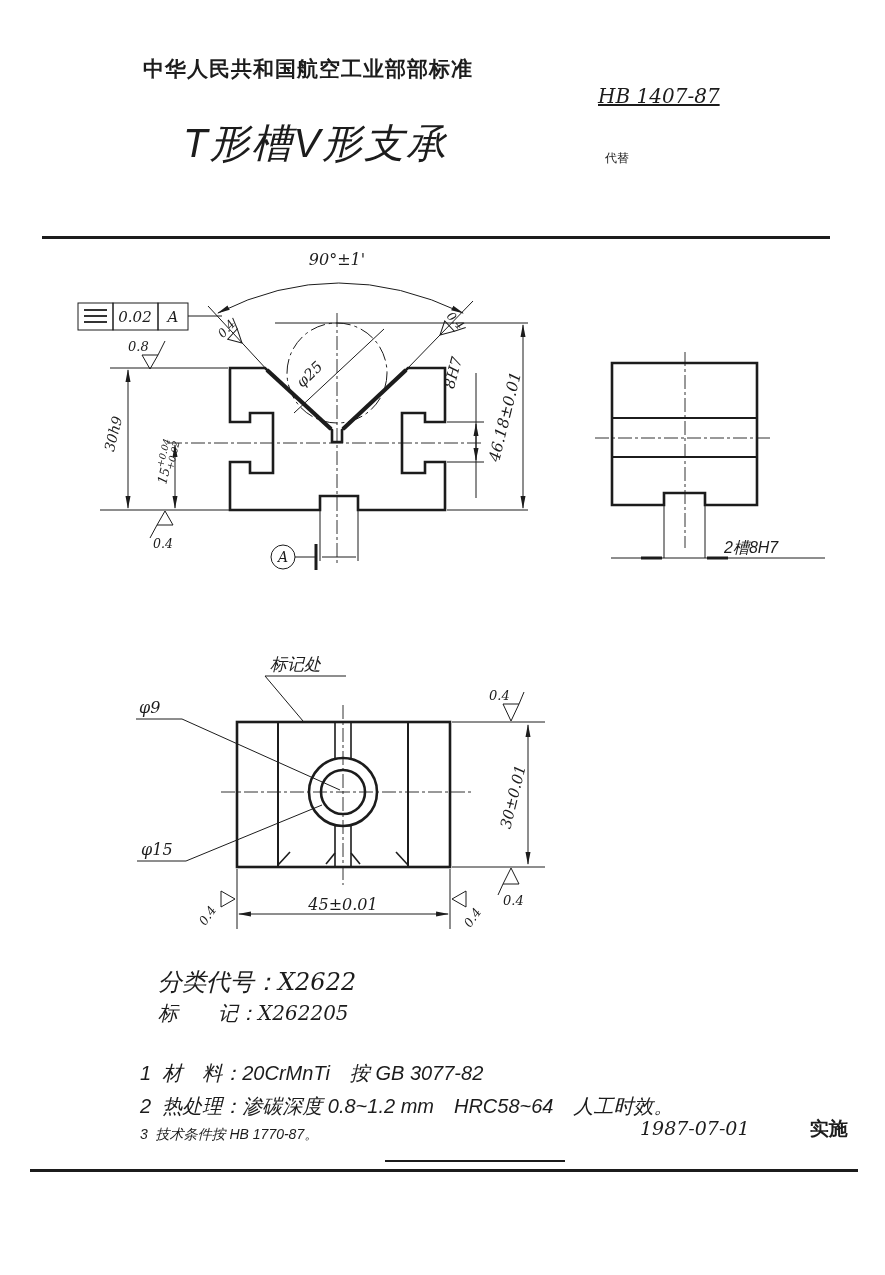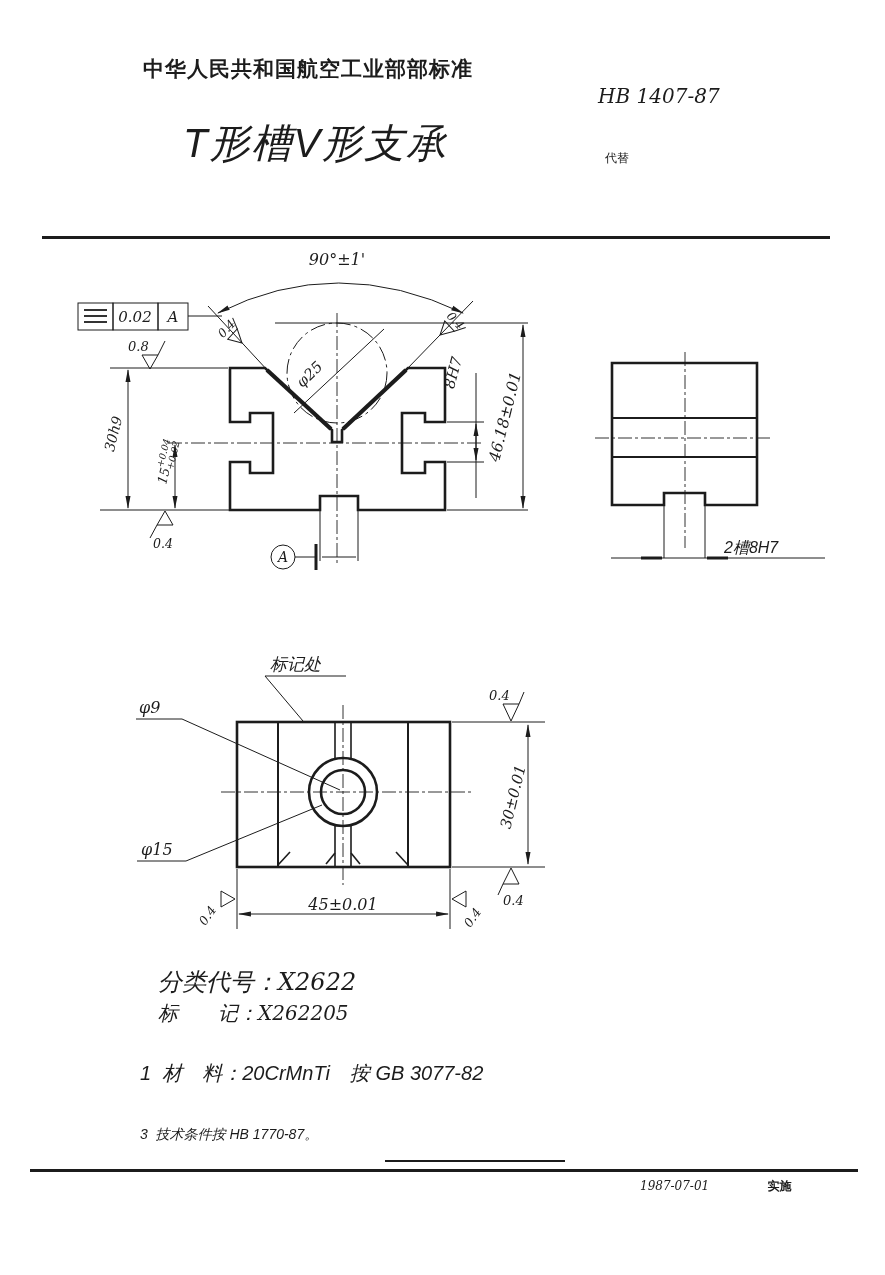--- a/index.html
+++ b/index.html
@@ -24,21 +24,21 @@
   .dim{stroke:#1c1c1c;stroke-width:1;fill:none;}
   .tsvg-it{font-family:"DejaVu Serif",serif;font-style:italic;}
   .tsvg-cjk{font-family:"Liberation Sans",sans-serif;}
 </style>
 </head>
 <body>
 
 <div class="sheet">
 
   <div class="abs bold-cjk" style="left:143px;top:55px;font-size:21px;letter-spacing:1px;">中华人民共和国航空工业部部标准</div>
-  <div class="abs hand" style="left:598px;top:84px;font-size:20px;">HB 1407-87</div>
+  <div class="abs hand" style="left:598px;top:84px;font-size:20px;text-decoration:underline;">HB 1407-87</div>
   <div class="abs hand-cjk" style="left:183px;top:116px;font-size:40px;letter-spacing:2px;">T形槽V形支承</div>
   <div class="abs" style="left:605px;top:150px;font-size:12px;">代替</div>
 
   <div class="rule" style="left:42px;top:236px;width:788px;height:3px;"></div>
 
   <svg class="abs" style="left:70px;top:243px;" width="470" height="345" viewBox="0 0 470 345">
     <defs>
       <marker id="fv-ar" viewBox="0 0 12 6" refX="11" refY="3" markerWidth="13" markerHeight="7" orient="auto-start-reverse">
           <path d="M0,0.7 L12,3 L0,5.3 Z" fill="#1c1c1c"></path>
         </marker>
@@ -214,25 +214,28 @@
   <div class="abs" style="left:158px;top:966px;font-size:24px;">
     <span class="hand-cjk">分类代号：</span><span class="hand">X2622</span>
   </div>
   <div class="abs" style="left:158px;top:1000px;font-size:20px;">
     <span class="hand-cjk">标　　记：</span><span class="hand">X262205</span>
   </div>
 
   <div class="abs hand-cjk" style="left:140px;top:1060px;font-size:20px;">
     <span>1</span>&nbsp;&nbsp;<span>材　料：20CrMnTi　按 GB 3077-82</span>
   </div>
+  <div class="abs hand-cjk" style="left:140px;top:1093px;font-size:20px;">
+    <span>2</span>&nbsp;&nbsp;<span>热处理：渗碳深度 0.8~1.2 mm　HRC58~64　人工时效。</span>
+  </div>
   <div class="abs hand-cjk" style="left:140px;top:1126px;font-size:14px;">
     <span>3</span>&nbsp;&nbsp;<span>技术条件按 HB 1770-87。</span>
   </div>
 
   <div class="rule" style="left:385px;top:1160px;width:180px;height:2px;"></div>
   <div class="rule" style="left:30px;top:1169px;width:828px;height:2.5px;"></div>
 
-  <div class="abs" style="left:640px;top:1178px;font-size:12px;white-space:nowrap;">
+  <div class="abs" style="left:640px;top:1116px;font-size:19px;white-space:nowrap;">
     <span class="hand">1987-07-01</span>
     <span class="bold-cjk" style="margin-left:55px;">实施</span>
   </div>
 
 </div>
 
 </body></html>

